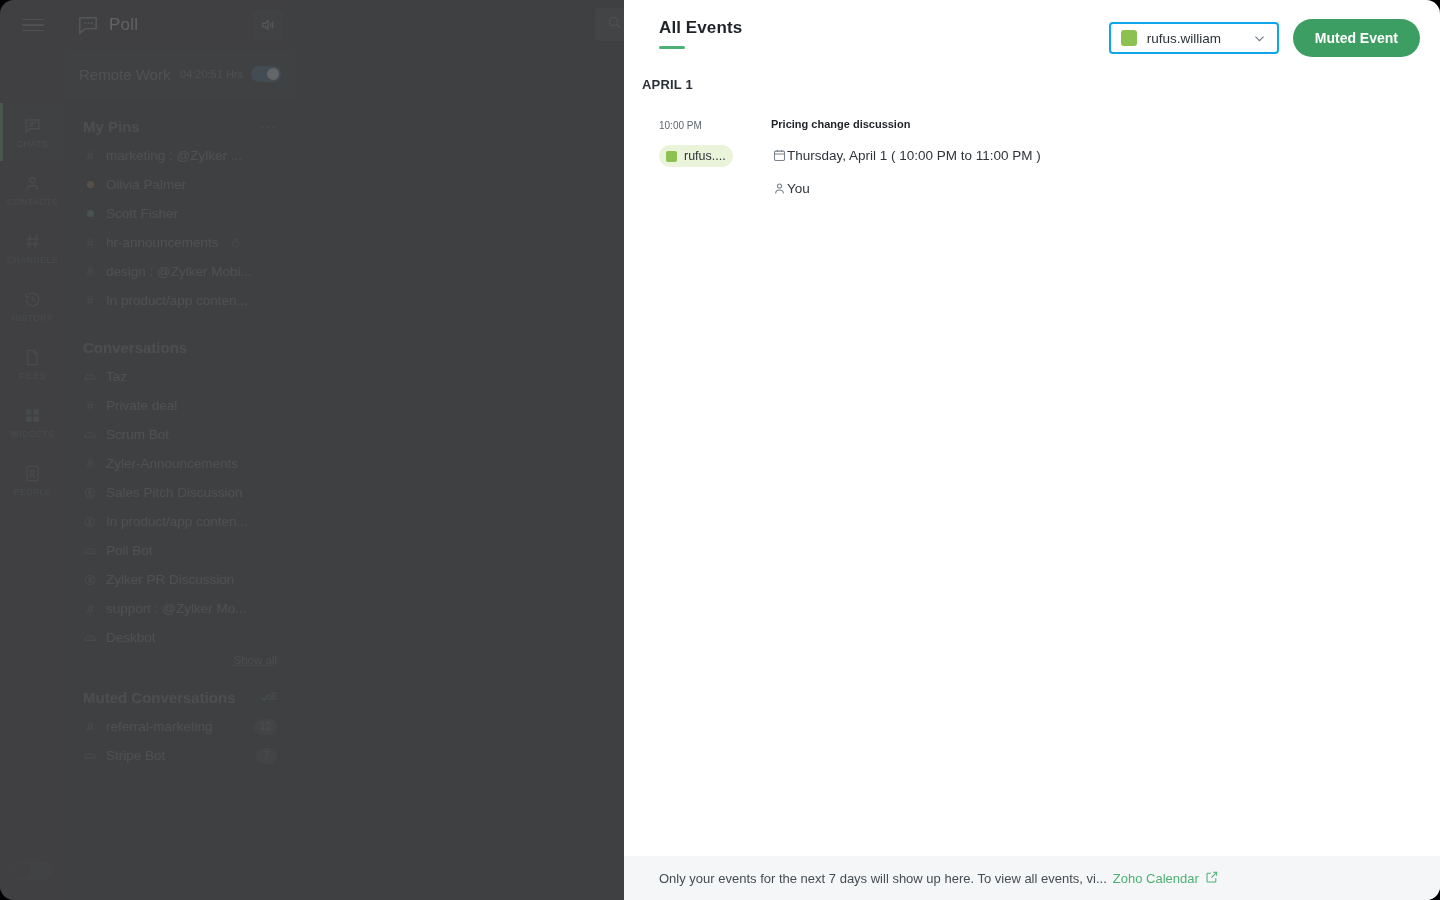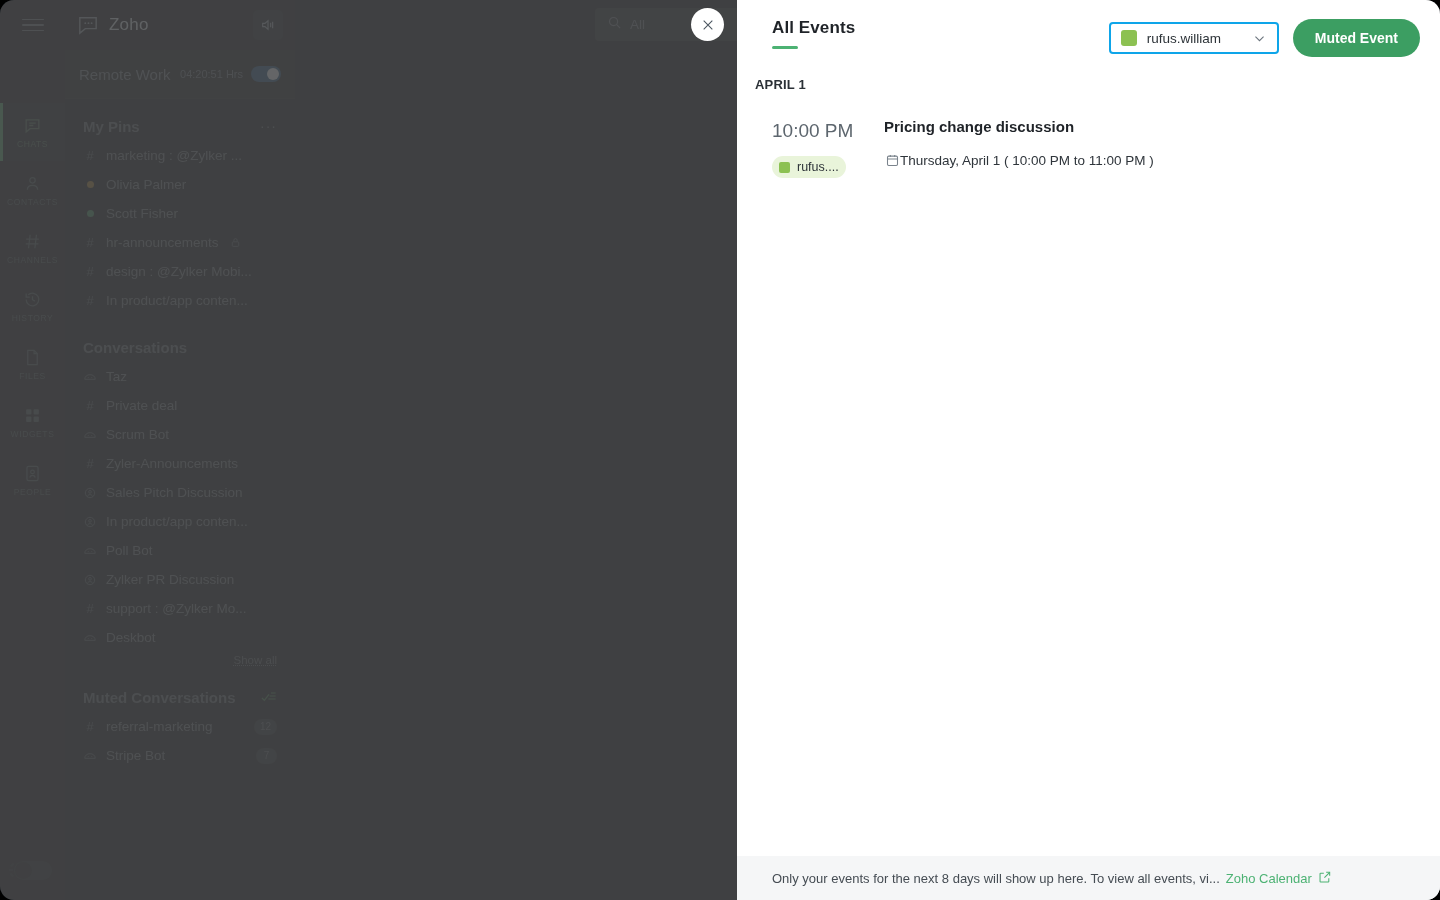--- a/index.html
+++ b/index.html
@@ -153,21 +153,21 @@
 
   .close-btn {
     position: absolute; left: 691px; top: 8px;
     width: 33px; height: 33px; border-radius: 50%;
     background: #fff; display:flex; align-items:center; justify-content:center;
     color:#4a5560; cursor:pointer;
   }
 
   
   .panel {
-    position: absolute; top: 0; right: 0; bottom: 0; width: 703px;
+    position: absolute; top: 0; right: 0; bottom: 0; width: 816px;
     background: #ffffff; display: flex; flex-direction: column;
   }
   .panel-head {
     padding: 18px 20px 0 35px; display:flex; align-items:flex-start;
   }
   .panel-title-wrap { flex: 1; }
   .panel-title { font-size: 17px; font-weight: 700; color:#1f2328; letter-spacing: .1px; }
   .panel-underline { width: 26px; height: 3px; background:#4cb273; margin-top: 8px; border-radius:2px; }
   .panel-controls { display:flex; align-items:center; gap: 14px; padding-top: 1px;}
   .cal-select {
@@ -183,29 +183,29 @@
     background: #3c9e62; color:#fff; font-size: 14px; font-weight:600;
     cursor:pointer; font-family: "Liberation Sans", sans-serif;
   }
 
   .date-label {
     padding: 20px 0 0 18px; font-size: 13px; font-weight:700; color:#2a3036; letter-spacing:.2px;
   }
   .events { padding: 26px 35px 0 35px; flex: 1; overflow-y: auto; }
   .event-row { display:flex; gap: 0; }
   .event-left { width: 112px; flex: 0 0 112px; padding-top: 2px; }
-  .event-time { font-size: 19px; color:#5d666e; }
+  .event-time { font-size: 10px; color:#5d666e; }
   .cal-chip {
     margin-top: 14px; display:inline-flex; align-items:center; gap:7px;
     background:#e9f4da; border-radius:11px; padding: 4px 7px; max-width: 84px;
   }
   .cal-chip .sw { width: 11px; height: 11px; border-radius:2px; background:#8cc152; flex:0 0 11px;}
   .cal-chip .tx { font-size: 12.5px; color:#2d3338; white-space:nowrap; overflow:hidden; text-overflow:ellipsis; }
   .event-body { flex: 1; }
-  .event-title { font-size: 15px; font-weight: 700; color:#1f2328; }
+  .event-title { font-size: 11px; font-weight: 700; color:#1f2328; }
   .event-meta { display:flex; align-items:center; gap: 0; margin-top: 17px; }
   .meta-icon { color:#7a838c; width:16px; height:16px; display:flex; align-items:center; justify-content:center;}
   .meta-text { font-size: 13.5px; color:#2f353b; }
 
   .panel-foot {
     height: 44px; background:#f5f6f7; display:flex; align-items:center;
     padding: 0 35px; gap: 6px;
   }
   .foot-text { font-size: 13px; color:#454c53; }
   .foot-link {
@@ -320,21 +320,21 @@
     <div class="chatcol">
       <div class="cliq-header">
         <span class="logo-mark">
           <svg width="22" height="20" viewBox="0 0 24 22" fill="none" stroke="currentColor" stroke-width="1.6">
             <path d="M3 3h18v12H9l-6 5z"></path>
               <circle cx="9" cy="9" r="1" fill="currentColor" stroke="none"></circle>
             <circle cx="12.5" cy="9" r="1" fill="currentColor" stroke="none"></circle>
               <circle cx="16" cy="9" r="1" fill="currentColor" stroke="none"></circle>
           </svg>
         </span>
-        <span class="logo-text">Zoho</span>
+        <span class="logo-text">Poll</span>
         <span class="speaker-btn">
           <svg width="16" height="16" viewBox="0 0 24 24" fill="none" stroke="currentColor" stroke-width="1.7">
             <path d="M4 9.5h3.5L12 5.5v13L7.5 14.5H4z"></path>
               <path d="M16 8.5v7M19 7v10"></path>
           </svg>
         </span>
       </div>
 
       <div class="status-bar">
         <span class="status-title">Remote Work</span>
@@ -578,26 +578,35 @@
           <div class="event-title">Pricing change discussion</div>
           <div class="event-meta">
             <span class="meta-icon">
               <svg width="15" height="15" viewBox="0 0 24 24" fill="none" stroke="currentColor" stroke-width="1.7">
                 <rect x="4" y="5" width="16" height="15" rx="2"></rect>
                   <path d="M4 9.5h16M8.5 3v3.5M15.5 3v3.5"></path>
               </svg>
             </span>
             <span class="meta-text">Thursday, April 1  ( 10:00 PM   to   11:00 PM )</span>
           </div>
+          <div class="event-meta">
+            <span class="meta-icon">
+              <svg width="15" height="15" viewBox="0 0 24 24" fill="none" stroke="currentColor" stroke-width="1.7">
+                <circle cx="12" cy="8" r="3.3"></circle>
+                  <path d="M5.8 20c0-3.5 2.9-5.5 6.2-5.5s6.2 2 6.2 5.5"></path>
+              </svg>
+            </span>
+            <span class="meta-text">You</span>
+          </div>
         </div>
       </div>
     </div>
 
     <div class="panel-foot">
-      <span class="foot-text">Only your events for the next 8 days will show up here. To view all events, vi...</span>
+      <span class="foot-text">Only your events for the next 7 days will show up here. To view all events, vi...</span>
       <span class="foot-link">
         <span>Zoho Calendar</span>
         <span>
           <svg width="14" height="14" viewBox="0 0 24 24" fill="none" stroke="currentColor" stroke-width="1.8">
             <path d="M14 4h6v6"></path>
               <path d="M20 4 11 13"></path>
               <path d="M18.5 14v5.5a1 1 0 0 1-1 1h-13a1 1 0 0 1-1-1v-13a1 1 0 0 1 1-1H10"></path>
           </svg>
         </span>
       </span>

